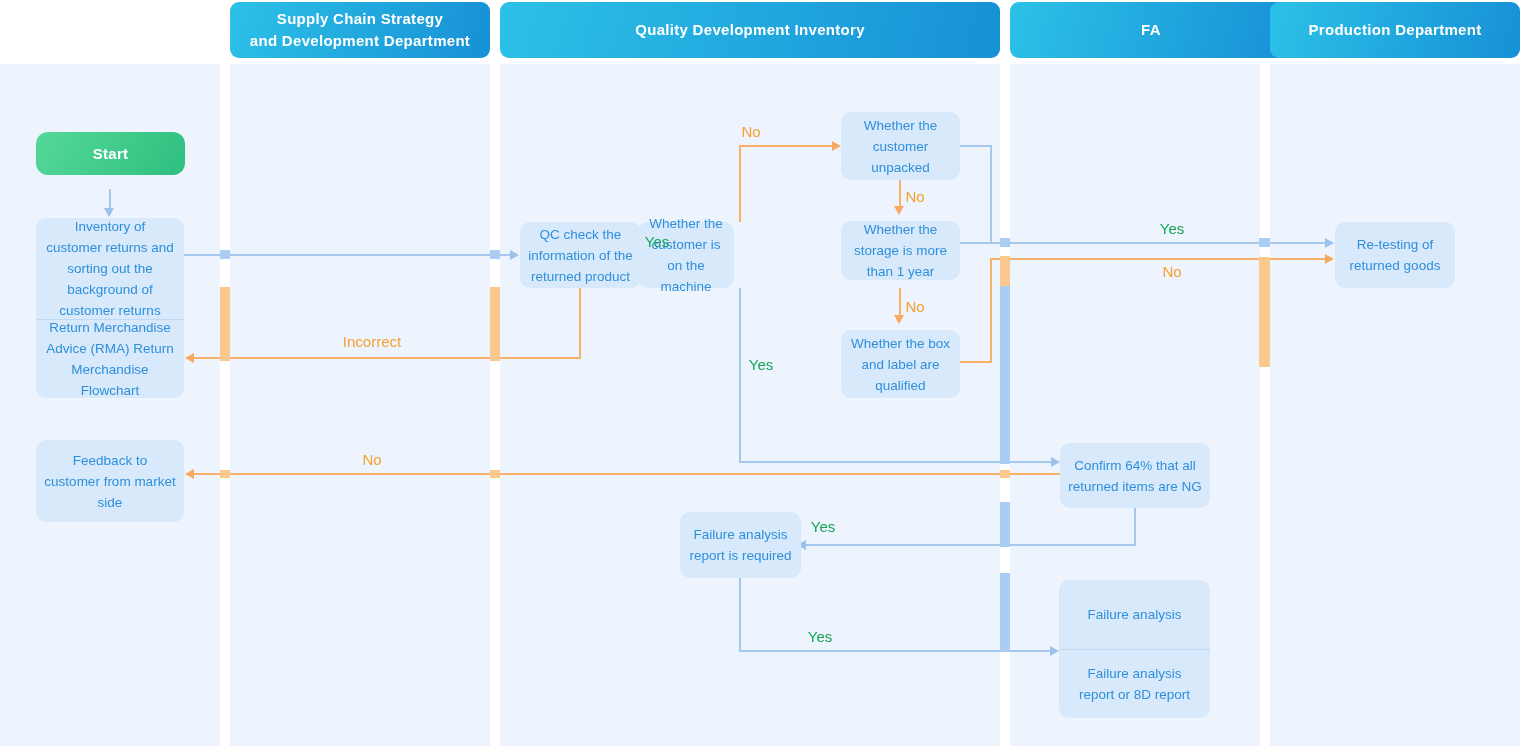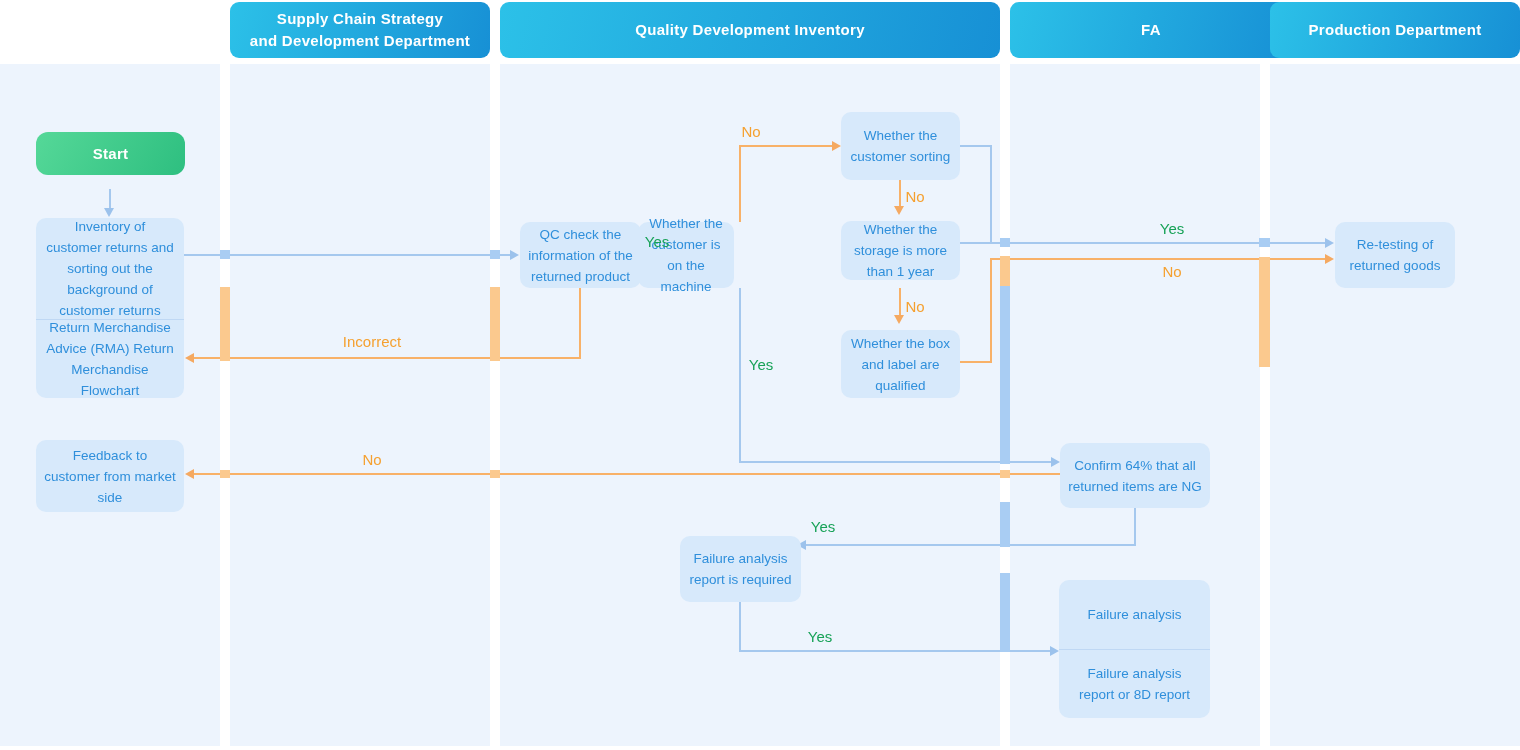--- a/index.html
+++ b/index.html
@@ -150,35 +150,35 @@
   <div class="xbar xbar-orange" style="left:1259px;top:257px;height:110px;width:11px"></div>
 
   <div class="start-node" style="left:36px;top:132px;width:149px;height:43px">Start</div>
 
   <div class="node-stack" style="left:36px;top:218px;width:148px;height:180px">
     <div class="stack-cell" style="height:101px">Inventory of customer returns and sorting out the background of customer returns</div>
     <div class="stack-divider"></div>
     <div class="stack-cell" style="height:78px">Return Merchandise Advice (RMA) Return Merchandise Flowchart</div>
   </div>
 
-  <div class="node" style="left:36px;top:440px;width:148px;height:72px">Feedback to customer from market side</div>
+  <div class="node" style="left:36px;top:440px;width:148px;height:82px">Feedback to customer from market side</div>
 
   <div class="node" style="left:520px;top:222px;width:121px;height:66px">QC check the information of the returned product</div>
 
   <div class="node" style="left:638px;top:222px;width:96px;height:66px">Whether the customer is on the machine</div>
 
-  <div class="node" style="left:841px;top:112px;width:119px;height:68px">Whether the customer sorting</div>
+  <div class="node" style="left:841px;top:112px;width:119px;height:68px">Whether the customer unpacked</div>
 
   <div class="node" style="left:841px;top:221px;width:119px;height:59px">Whether the storage is more than 1 year</div>
 
   <div class="node" style="left:841px;top:330px;width:119px;height:68px">Whether the box and label are qualified</div>
 
   <div class="node" style="left:1060px;top:443px;width:150px;height:65px">Confirm 64% that all returned items are NG</div>
 
-  <div class="node" style="left:680px;top:536px;width:121px;height:66px">Failure analysis report is required</div>
+  <div class="node" style="left:680px;top:512px;width:121px;height:66px">Failure analysis report is required</div>
 
   <div class="node-stack" style="left:1059px;top:580px;width:151px;height:138px">
     <div class="stack-cell" style="height:69px">Failure analysis</div>
     <div class="stack-divider"></div>
     <div class="stack-cell" style="height:67px">Failure analysis report or 8D report</div>
   </div>
 
   <div class="node" style="left:1335px;top:222px;width:120px;height:66px">Re-testing of returned goods</div>
 
   <div class="lbl lbl-green" style="left:642px;top:233px;width:30px">Yes</div>

